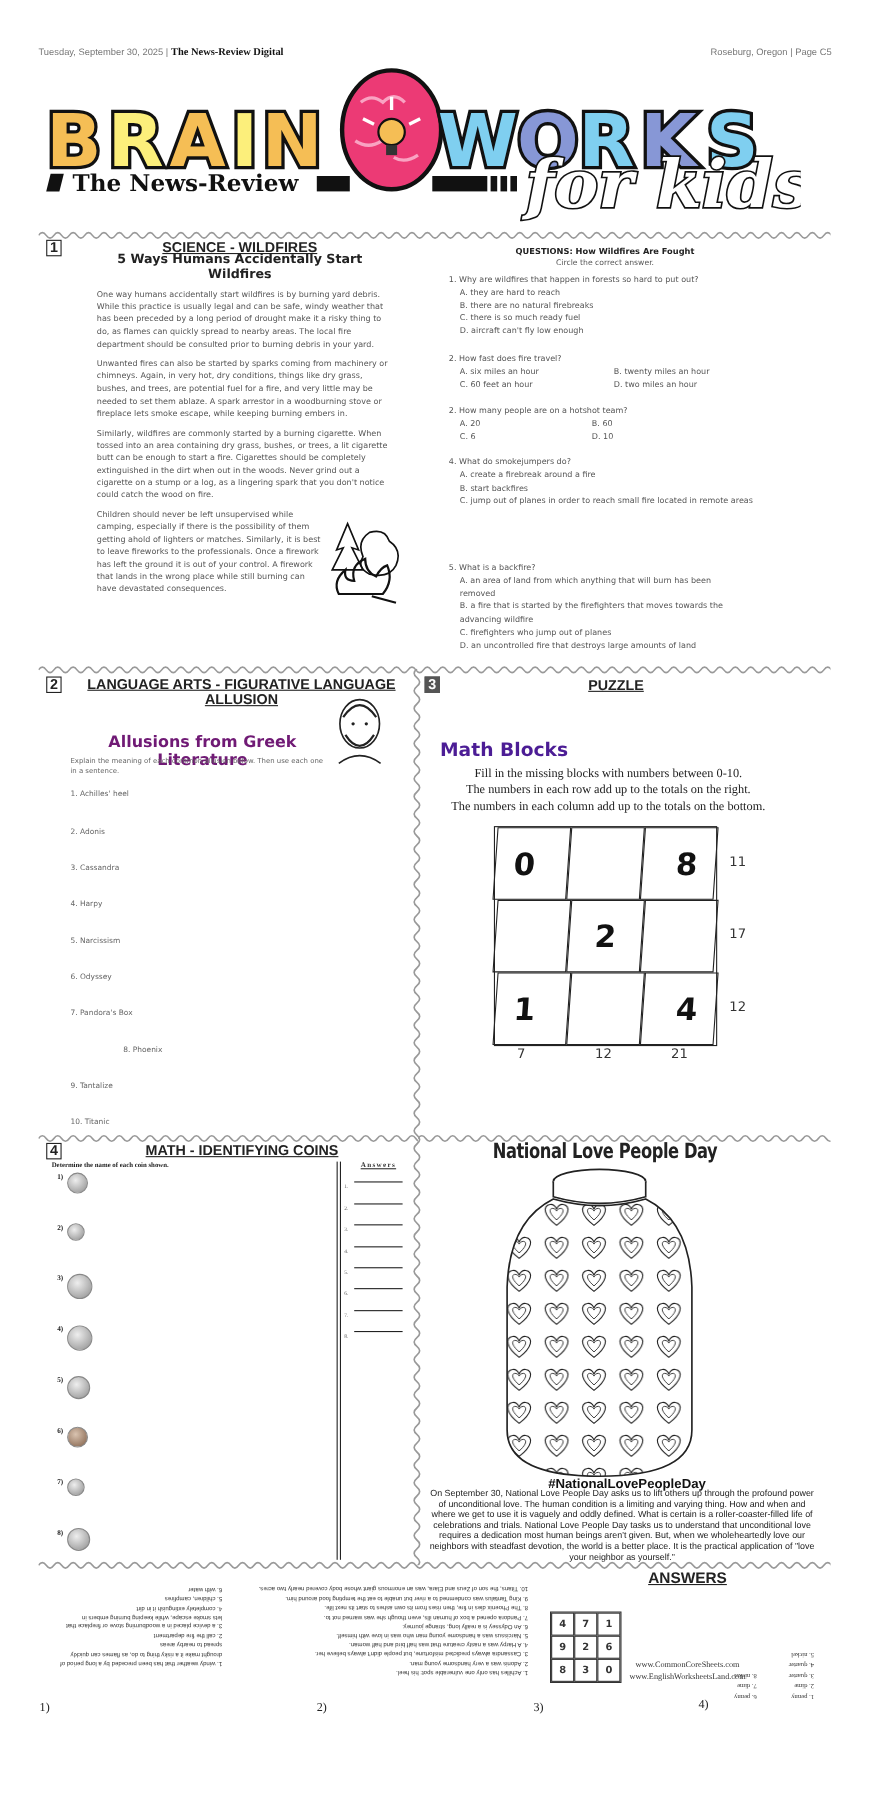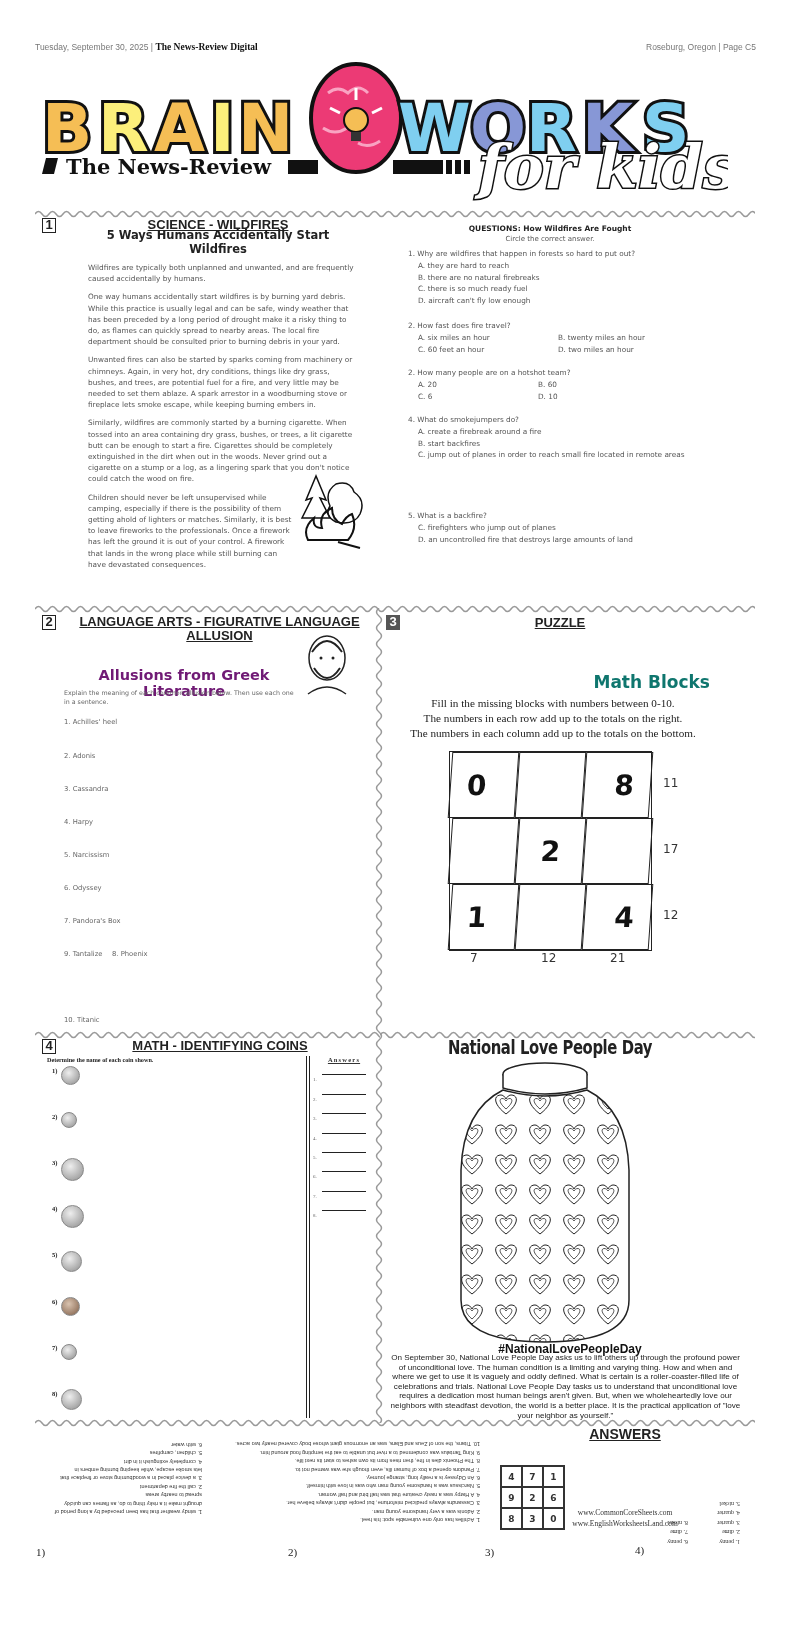--- a/index.html
+++ b/index.html
@@ -22,21 +22,21 @@
   .para p { margin-bottom: 7px; }
 
   .q { font-size: 7.3px; color: #555; line-height: 11.8px; }
   .q .opt { padding-left: 10px; }
   .q .hang { padding-left: 19px; text-indent: -9px; }
   .two { display: flex; }
   .two > div { width: 150px; }
 
   .allusion-item { font-size: 6.8px; color: #666; position: absolute; left: 64px; }
 
-  .mb-title { font-family: "DejaVu Sans", sans-serif; font-weight: bold; font-size: 17px; color: #0f766e; text-align: right; }
+  .mb-title { font-family: "DejaVu Sans", sans-serif; font-weight: bold; font-size: 17px; color: #4c1d95; text-align: left; }
   .mb-inst { font-family: "Liberation Serif", serif; font-size: 11.2px; color: #222; text-align: center; line-height: 15px; }
   .grid { display: grid; grid-template-columns: repeat(3, 67px); grid-template-rows: repeat(3, 66px); border: 1.5px solid #222; }
   .cell { border: 1px solid #222; display: flex; align-items: center; justify-content: center; font-family: "DejaVu Sans", sans-serif; font-weight: bold; font-size: 28px; color: #111; transform: skewX(-4deg); }
   .cell.l { justify-content: flex-start; padding-left: 16px; }
   .cell.r { justify-content: flex-end; padding-right: 16px; }
   .tot { font-family: "DejaVu Sans", sans-serif; font-size: 12px; color: #333; position: absolute; }
 
   .coin-label { font-family: "Liberation Serif", serif; font-weight: bold; font-size: 6.5px; color: #222; position: absolute; left: 52px; }
   .coin { position: absolute; left: 61px; border-radius: 50%; border: 1px solid #888; background: radial-gradient(circle at 40% 35%, #eee, #aaa 70%, #888); }
   .ans-num { position: absolute; left: 313px; font-family: "Liberation Serif", serif; font-size: 5px; color: #666; }
@@ -122,21 +122,20 @@
     <path d="M0 6 q3.5 -5 7 0 q3.5 5 7 0 q3.5 -5 7 0 q3.5 5 7 0 q3.5 -5 7 0 q3.5 5 7 0 q3.5 -5 7 0 q3.5 5 7 0 q3.5 -5 7 0 q3.5 5 7 0 q3.5 -5 7 0 q3.5 5 7 0 q3.5 -5 7 0 q3.5 5 7 0 q3.5 -5 7 0 q3.5 5 7 0 q3.5 -5 7 0 q3.5 5 7 0 q3.5 -5 7 0 q3.5 5 7 0 q3.5 -5 7 0 q3.5 5 7 0 q3.5 -5 7 0 q3.5 5 7 0 q3.5 -5 7 0 q3.5 5 7 0 q3.5 -5 7 0 q3.5 5 7 0 q3.5 -5 7 0 q3.5 5 7 0 q3.5 -5 7 0 q3.5 5 7 0 q3.5 -5 7 0 q3.5 5 7 0 q3.5 -5 7 0 q3.5 5 7 0 q3.5 -5 7 0 q3.5 5 7 0 q3.5 -5 7 0 q3.5 5 7 0 q3.5 -5 7 0 q3.5 5 7 0 q3.5 -5 7 0 q3.5 5 7 0 q3.5 -5 7 0 q3.5 5 7 0 q3.5 -5 7 0 q3.5 5 7 0 q3.5 -5 7 0 q3.5 5 7 0 q3.5 -5 7 0 q3.5 5 7 0 q3.5 -5 7 0 q3.5 5 7 0 q3.5 -5 7 0 q3.5 5 7 0 q3.5 -5 7 0 q3.5 5 7 0 q3.5 -5 7 0 q3.5 5 7 0 q3.5 -5 7 0 q3.5 5 7 0 q3.5 -5 7 0 q3.5 5 7 0 q3.5 -5 7 0 q3.5 5 7 0 q3.5 -5 7 0 q3.5 5 7 0 q3.5 -5 7 0 q3.5 5 7 0 q3.5 -5 7 0 q3.5 5 7 0 q3.5 -5 7 0 q3.5 5 7 0 q3.5 -5 7 0 q3.5 5 7 0 q3.5 -5 7 0 q3.5 5 7 0 q3.5 -5 7 0 q3.5 5 7 0 q3.5 -5 7 0 q3.5 5 7 0 q3.5 -5 7 0 q3.5 5 7 0 q3.5 -5 7 0 q3.5 5 7 0 q3.5 -5 7 0 q3.5 5 7 0 q3.5 -5 7 0 q3.5 5 7 0 q3.5 -5 7 0 q3.5 5 7 0 q3.5 -5 7 0 q3.5 5 7 0 q3.5 -5 7 0 q3.5 5 7 0 q3.5 -5 7 0 q3.5 5 7 0 q3.5 -5 7 0 q3.5 5 7 0 q3.5 -5 7 0 q3.5 5 7 0 q3.5 -5 7 0 q3.5 5 7 0" class="wp" fill="none" stroke="#999" stroke-width="1.5"></path>
   </svg>
 <svg class="abs vwave" style="left:374px;top:608px;height:815px;">
     <path d="M5 0 q-5 4 0 8 q5 4 0 8 q-5 4 0 8 q5 4 0 8 q-5 4 0 8 q5 4 0 8 q-5 4 0 8 q5 4 0 8 q-5 4 0 8 q5 4 0 8 q-5 4 0 8 q5 4 0 8 q-5 4 0 8 q5 4 0 8 q-5 4 0 8 q5 4 0 8 q-5 4 0 8 q5 4 0 8 q-5 4 0 8 q5 4 0 8 q-5 4 0 8 q5 4 0 8 q-5 4 0 8 q5 4 0 8 q-5 4 0 8 q5 4 0 8 q-5 4 0 8 q5 4 0 8 q-5 4 0 8 q5 4 0 8 q-5 4 0 8 q5 4 0 8 q-5 4 0 8 q5 4 0 8 q-5 4 0 8 q5 4 0 8 q-5 4 0 8 q5 4 0 8 q-5 4 0 8 q5 4 0 8 q-5 4 0 8 q5 4 0 8 q-5 4 0 8 q5 4 0 8 q-5 4 0 8 q5 4 0 8 q-5 4 0 8 q5 4 0 8 q-5 4 0 8 q5 4 0 8 q-5 4 0 8 q5 4 0 8 q-5 4 0 8 q5 4 0 8 q-5 4 0 8 q5 4 0 8 q-5 4 0 8 q5 4 0 8 q-5 4 0 8 q5 4 0 8 q-5 4 0 8 q5 4 0 8 q-5 4 0 8 q5 4 0 8 q-5 4 0 8 q5 4 0 8 q-5 4 0 8 q5 4 0 8 q-5 4 0 8 q5 4 0 8 q-5 4 0 8 q5 4 0 8 q-5 4 0 8 q5 4 0 8 q-5 4 0 8 q5 4 0 8 q-5 4 0 8 q5 4 0 8 q-5 4 0 8 q5 4 0 8 q-5 4 0 8 q5 4 0 8 q-5 4 0 8 q5 4 0 8 q-5 4 0 8 q5 4 0 8 q-5 4 0 8 q5 4 0 8 q-5 4 0 8 q5 4 0 8 q-5 4 0 8 q5 4 0 8 q-5 4 0 8 q5 4 0 8 q-5 4 0 8 q5 4 0 8 q-5 4 0 8 q5 4 0 8 q-5 4 0 8 q5 4 0 8 q-5 4 0 8 q5 4 0 8" class="vp" fill="none" stroke="#999" stroke-width="1.5"></path>
   </svg>
 
 <div class="abs sec-num" style="left:42px;top:218px;">1</div>
 <div class="abs sec-title" style="left:88px;top:217px;width:260px;">SCIENCE - WILDFIRES</div>
 <div class="abs" style="left:88px;top:228px;width:260px;font-family:'DejaVu Sans',sans-serif;font-weight:bold;font-size:11.5px;color:#222;text-align:center;">5 Ways Humans Accidentally Start Wildfires</div>
 <div class="abs para" style="left:88px;top:262px;width:272px;">
-  <p>Wildfires are typically both unplanned and unwanted, and are frequently caused accidentally by humans.</p>
   <p>One way humans accidentally start wildfires is by burning yard debris. While this practice is usually legal and can be safe, windy weather that has been preceded by a long period of drought make it a risky thing to do, as flames can quickly spread to nearby areas. The local fire department should be consulted prior to burning debris in your yard.</p>
   <p>Unwanted fires can also be started by sparks coming from machinery or chimneys. Again, in very hot, dry conditions, things like dry grass, bushes, and trees, are potential fuel for a fire, and very little may be needed to set them ablaze. A spark arrestor in a woodburning stove or fireplace lets smoke escape, while keeping burning embers in.</p>
   <p>Similarly, wildfires are commonly started by a burning cigarette. When tossed into an area containing dry grass, bushes, or trees, a lit cigarette butt can be enough to start a fire. Cigarettes should be completely extinguished in the dirt when out in the woods. Never grind out a cigarette on a stump or a log, as a lingering spark that you don't notice could catch the wood on fire.</p>
   <p style="width:205px;">Children should never be left unsupervised while camping, especially if there is the possibility of them getting ahold of lighters or matches. Similarly, it is best to leave fireworks to the professionals. Once a firework has left the ground it is out of your control. A firework that lands in the wrong place while still burning can have devastated consequences.</p>
 </div>
 <svg class="abs" style="left:298px;top:466px;" width="66" height="84">
   <path d="M18 10 L8 34 L14 32 L4 52 L32 52 L22 32 L28 34 Z" fill="none" stroke="#111" stroke-width="1.5"></path>
   <path d="M38 18 q-12 8 -6 22 q-6 10 6 16 q18 4 24 -8 q6 -14 -6 -22 q-4 -12 -18 -8 Z" fill="none" stroke="#111" stroke-width="1.5"></path>
   <path d="M10 74 q-6 -12 6 -22 q-2 10 8 10 q-4 -14 10 -20 q0 12 10 16 q4 -8 10 -10 q6 14 -4 26 Z" fill="none" stroke="#111" stroke-width="2"></path>
   <line x1="40" y1="76" x2="62" y2="82" stroke="#111" stroke-width="2"></line>
@@ -177,20 +176,22 @@
     </div>
 </div>
 <div class="abs q" style="left:408px;top:414px;width:290px;">
   <div>4.  What do smokejumpers do?</div>
   <div class="hang">A. create a firebreak around a fire</div>
   <div class="hang">B. start backfires</div>
   <div class="hang">C. jump out of planes in order to reach small fire located in remote areas</div>
 </div>
 <div class="abs q" style="left:408px;top:510px;width:270px;">
   <div>5.  What is a backfire?</div>
+  <div class="opt">A. an area of land from which anything that will burn has been removed</div>
+  <div class="opt">B. a fire that is started by the firefighters that moves towards the advancing wildfire</div>
   <div class="opt">C. firefighters who jump out of planes</div>
   <div class="opt">D. an uncontrolled fire that destroys large amounts of land</div>
 </div>
 
 <div class="abs sec-num" style="left:42px;top:615px;">2</div>
 <div class="abs sec-title" style="left:72px;top:615px;width:295px;line-height:14px;">
   <div>LANGUAGE ARTS - FIGURATIVE LANGUAGE</div>
   <div>ALLUSION</div>
 </div>
 <div class="abs" style="left:64px;top:667px;width:240px;font-family:'DejaVu Sans',sans-serif;font-weight:bold;font-size:14.5px;color:#701a75;text-align:center;">Allusions from Greek Literature</div>
@@ -203,21 +204,21 @@
   <path d="M6 62 q19 -14 38 0" fill="none" stroke="#222" stroke-width="1.5"></path>
 </svg>
 <div class="allusion-item" style="top:718px;">1. Achilles' heel</div>
 <div class="allusion-item" style="top:752px;">2. Adonis</div>
 <div class="allusion-item" style="top:785px;">3. Cassandra</div>
 <div class="allusion-item" style="top:818px;">4. Harpy</div>
 <div class="allusion-item" style="top:851px;">5. Narcissism</div>
 <div class="allusion-item" style="top:884px;">6. Odyssey</div>
 <div class="allusion-item" style="top:917px;">7. Pandora's Box</div>
 <div class="allusion-item" style="top:950px;margin-left:48px;">8. Phoenix</div>
-<div class="allusion-item" style="top:950px;text-align:center;">9. Tantalize</div>
+<div class="allusion-item" style="top:983px;text-align:center;">9. Tantalize</div>
 <div class="allusion-item" style="top:1016px;">10. Titanic</div>
 
 <div class="abs sec-num dark" style="left:386px;top:615px;">3</div>
 <div class="abs sec-title" style="left:500px;top:615px;width:120px;">PUZZLE</div>
 <div class="abs mb-title" style="left:400px;top:672px;width:310px;">Math Blocks</div>
 <div class="abs mb-inst" style="left:388px;top:696px;width:330px;">
   <div>Fill in the missing blocks with numbers between 0-10.</div>
   <div>The numbers in each row add up to the totals on the right.</div>
   <div>The numbers in each column add up to the totals on the bottom.</div>
 </div>

